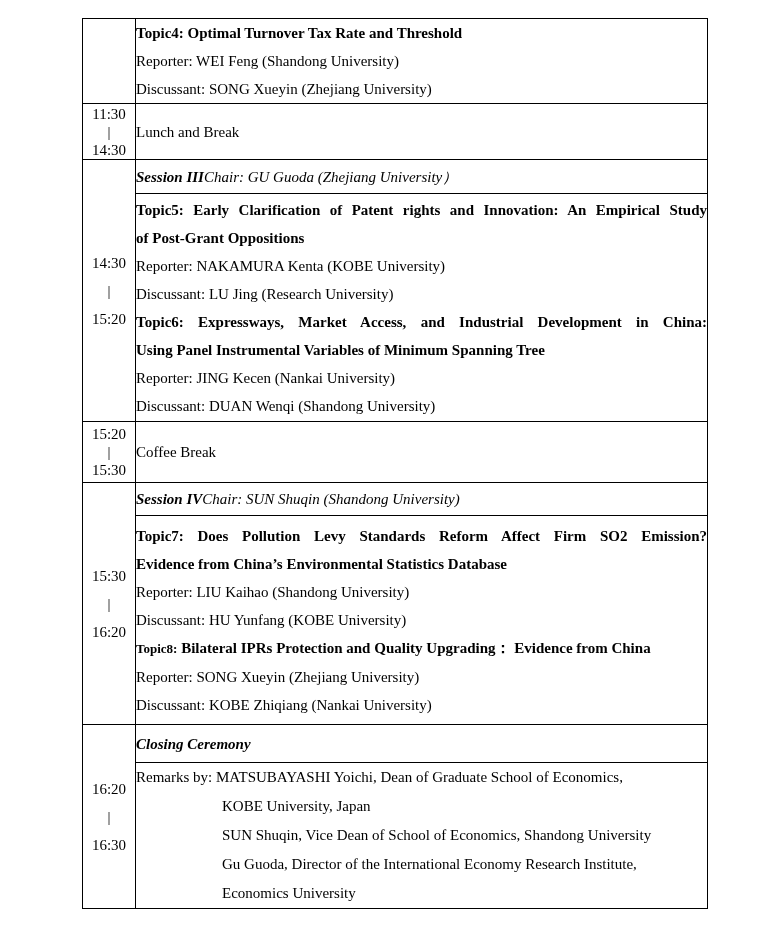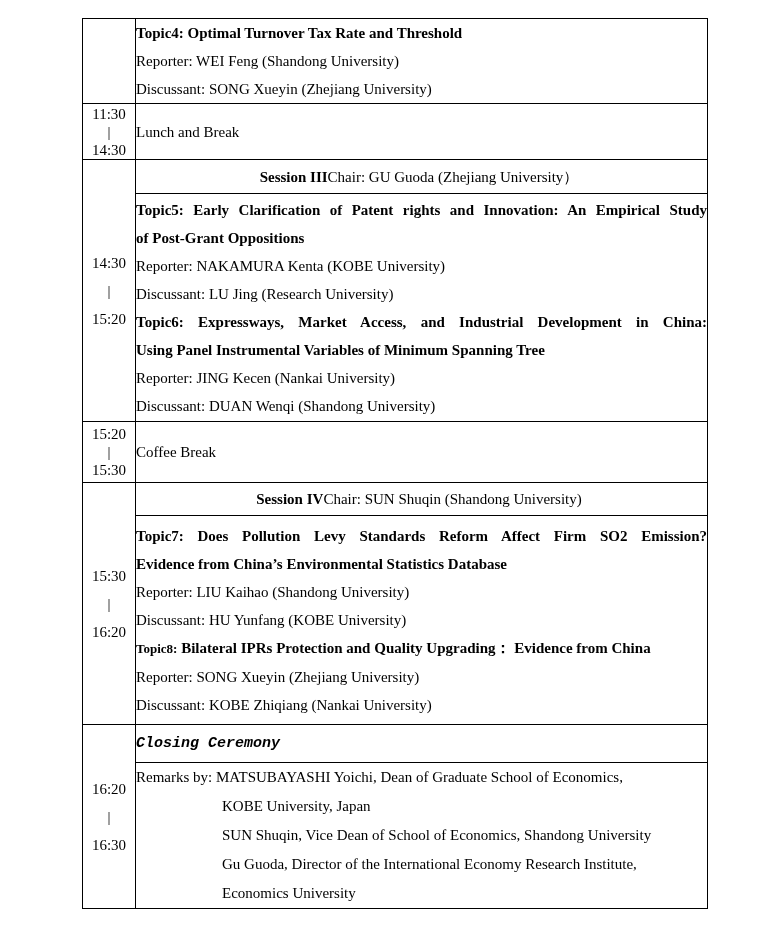--- a/index.html
+++ b/index.html
@@ -29,21 +29,21 @@
   .col-time { width: 53px; }
   .col-content { width: 572px; }
 
   tr.h83  > td.content-cell { height: 83px; }
   tr.h55  > td { height: 55px; }
   tr.h33  > td.content-cell { height: 33px; }
   tr.h227 > td.content-cell { height: 227px; }
   tr.h60  > td { height: 60px; }
   tr.h32  > td.content-cell { height: 32px; }
   tr.h208 > td.content-cell { height: 208px; }
-  tr.h37  > td.content-cell { height: 37px; font-family: Liberation Mono, monospace; }
+  tr.h37  > td.content-cell { height: 37px; }
   tr.h145 > td.content-cell { height: 145px; }
 
   .time-cell {
     text-align: center;
     font-size: 15px;
     line-height: 18px;
   }
   .time-cell.tall { line-height: 28px; }
 
   .content-cell {
@@ -52,23 +52,24 @@
     padding: 0 10px 0 13px;
   }
   td.block { vertical-align: top; padding-top: 6px; }
 
   .topic { font-weight: bold; }
   .jline { text-align: justify; text-align-last: justify; }
   .topic8-prefix { font-size: 13px; font-weight: bold; }
 
   .session-header {
     display: flex;
-    justify-content: center;
+    justify-content: flex-start;
     align-items: baseline;
     padding-right: 5px;
+    font-style: italic;
   }
   .session-title { font-weight: bold; }
   .closing-title { font-weight: bold; font-style: italic; }
 
   .remarks-cell { line-height: 29px; }
   .remarks-cont { padding-left: 86px; }
 </style>
 </head>
 <body>
 

